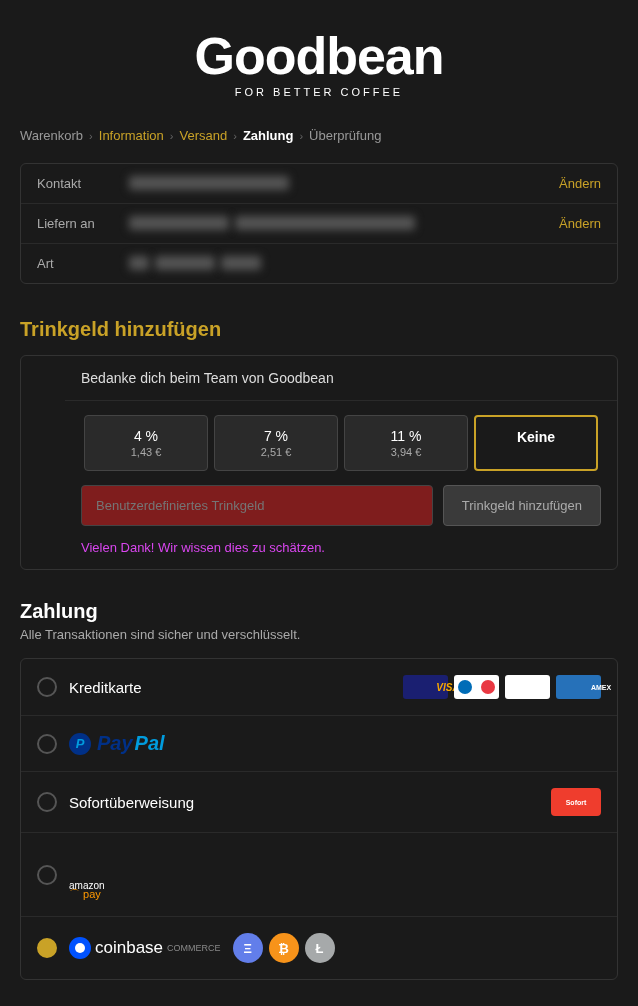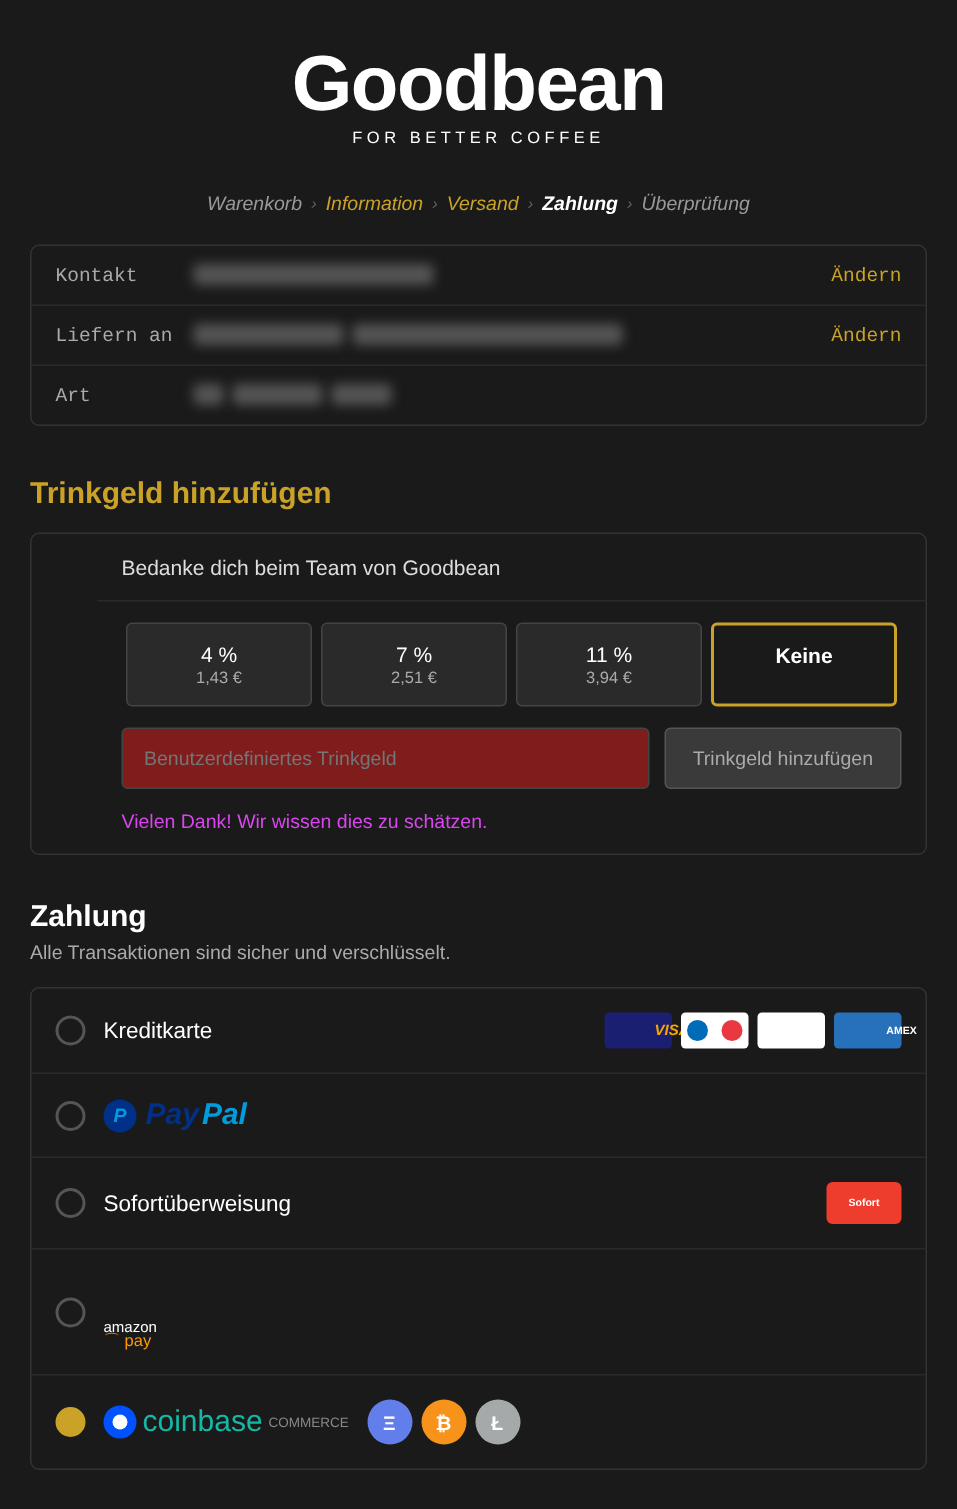--- a/index.html
+++ b/index.html
@@ -28,25 +28,24 @@
       font-size: 11px;
       letter-spacing: 3px;
       color: #ffffff;
       margin-top: 4px;
     }
 
     
     .breadcrumb {
       display: flex;
       align-items: center;
-      justify-content: center;
+      justify-content: flex-start;
       gap: 6px;
       padding: 10px 20px 20px;
       font-size: 13px;
-      font-style: italic;
     }
     .breadcrumb-item {
       color: #c9a227;
     }
     .breadcrumb-item.active {
       color: #ffffff;
       font-weight: 600;
     }
     .breadcrumb-item.inactive {
       color: #999;
@@ -62,21 +61,20 @@
       border: 1px solid #333;
       border-radius: 6px;
       overflow: hidden;
     }
     .info-row {
       display: flex;
       align-items: flex-start;
       padding: 12px 16px;
       border-bottom: 1px solid #2a2a2a;
       gap: 12px;
-      font-family: Liberation Mono, monospace;
     }
     .info-row:last-child { border-bottom: none; }
     .info-label {
       width: 80px;
       color: #aaa;
       font-size: 13px;
       flex-shrink: 0;
     }
     .info-value {
       flex: 1;
@@ -304,21 +302,21 @@
       display: flex;
       align-items: center;
       justify-content: center;
     }
     .coinbase-inner {
       width: 10px;
       height: 10px;
       background: white;
       border-radius: 50%;
     }
-    .coinbase-text { font-size: 20px; color: #14b8a6; }
+    .coinbase-text { font-size: 17px; color: #ffffff; }
     .coinbase-commerce { font-size: 9px; color: #888; }
 
     
     .crypto-icon {
       width: 30px;
       height: 30px;
       border-radius: 50%;
       display: flex;
       align-items: center;
       justify-content: center;

